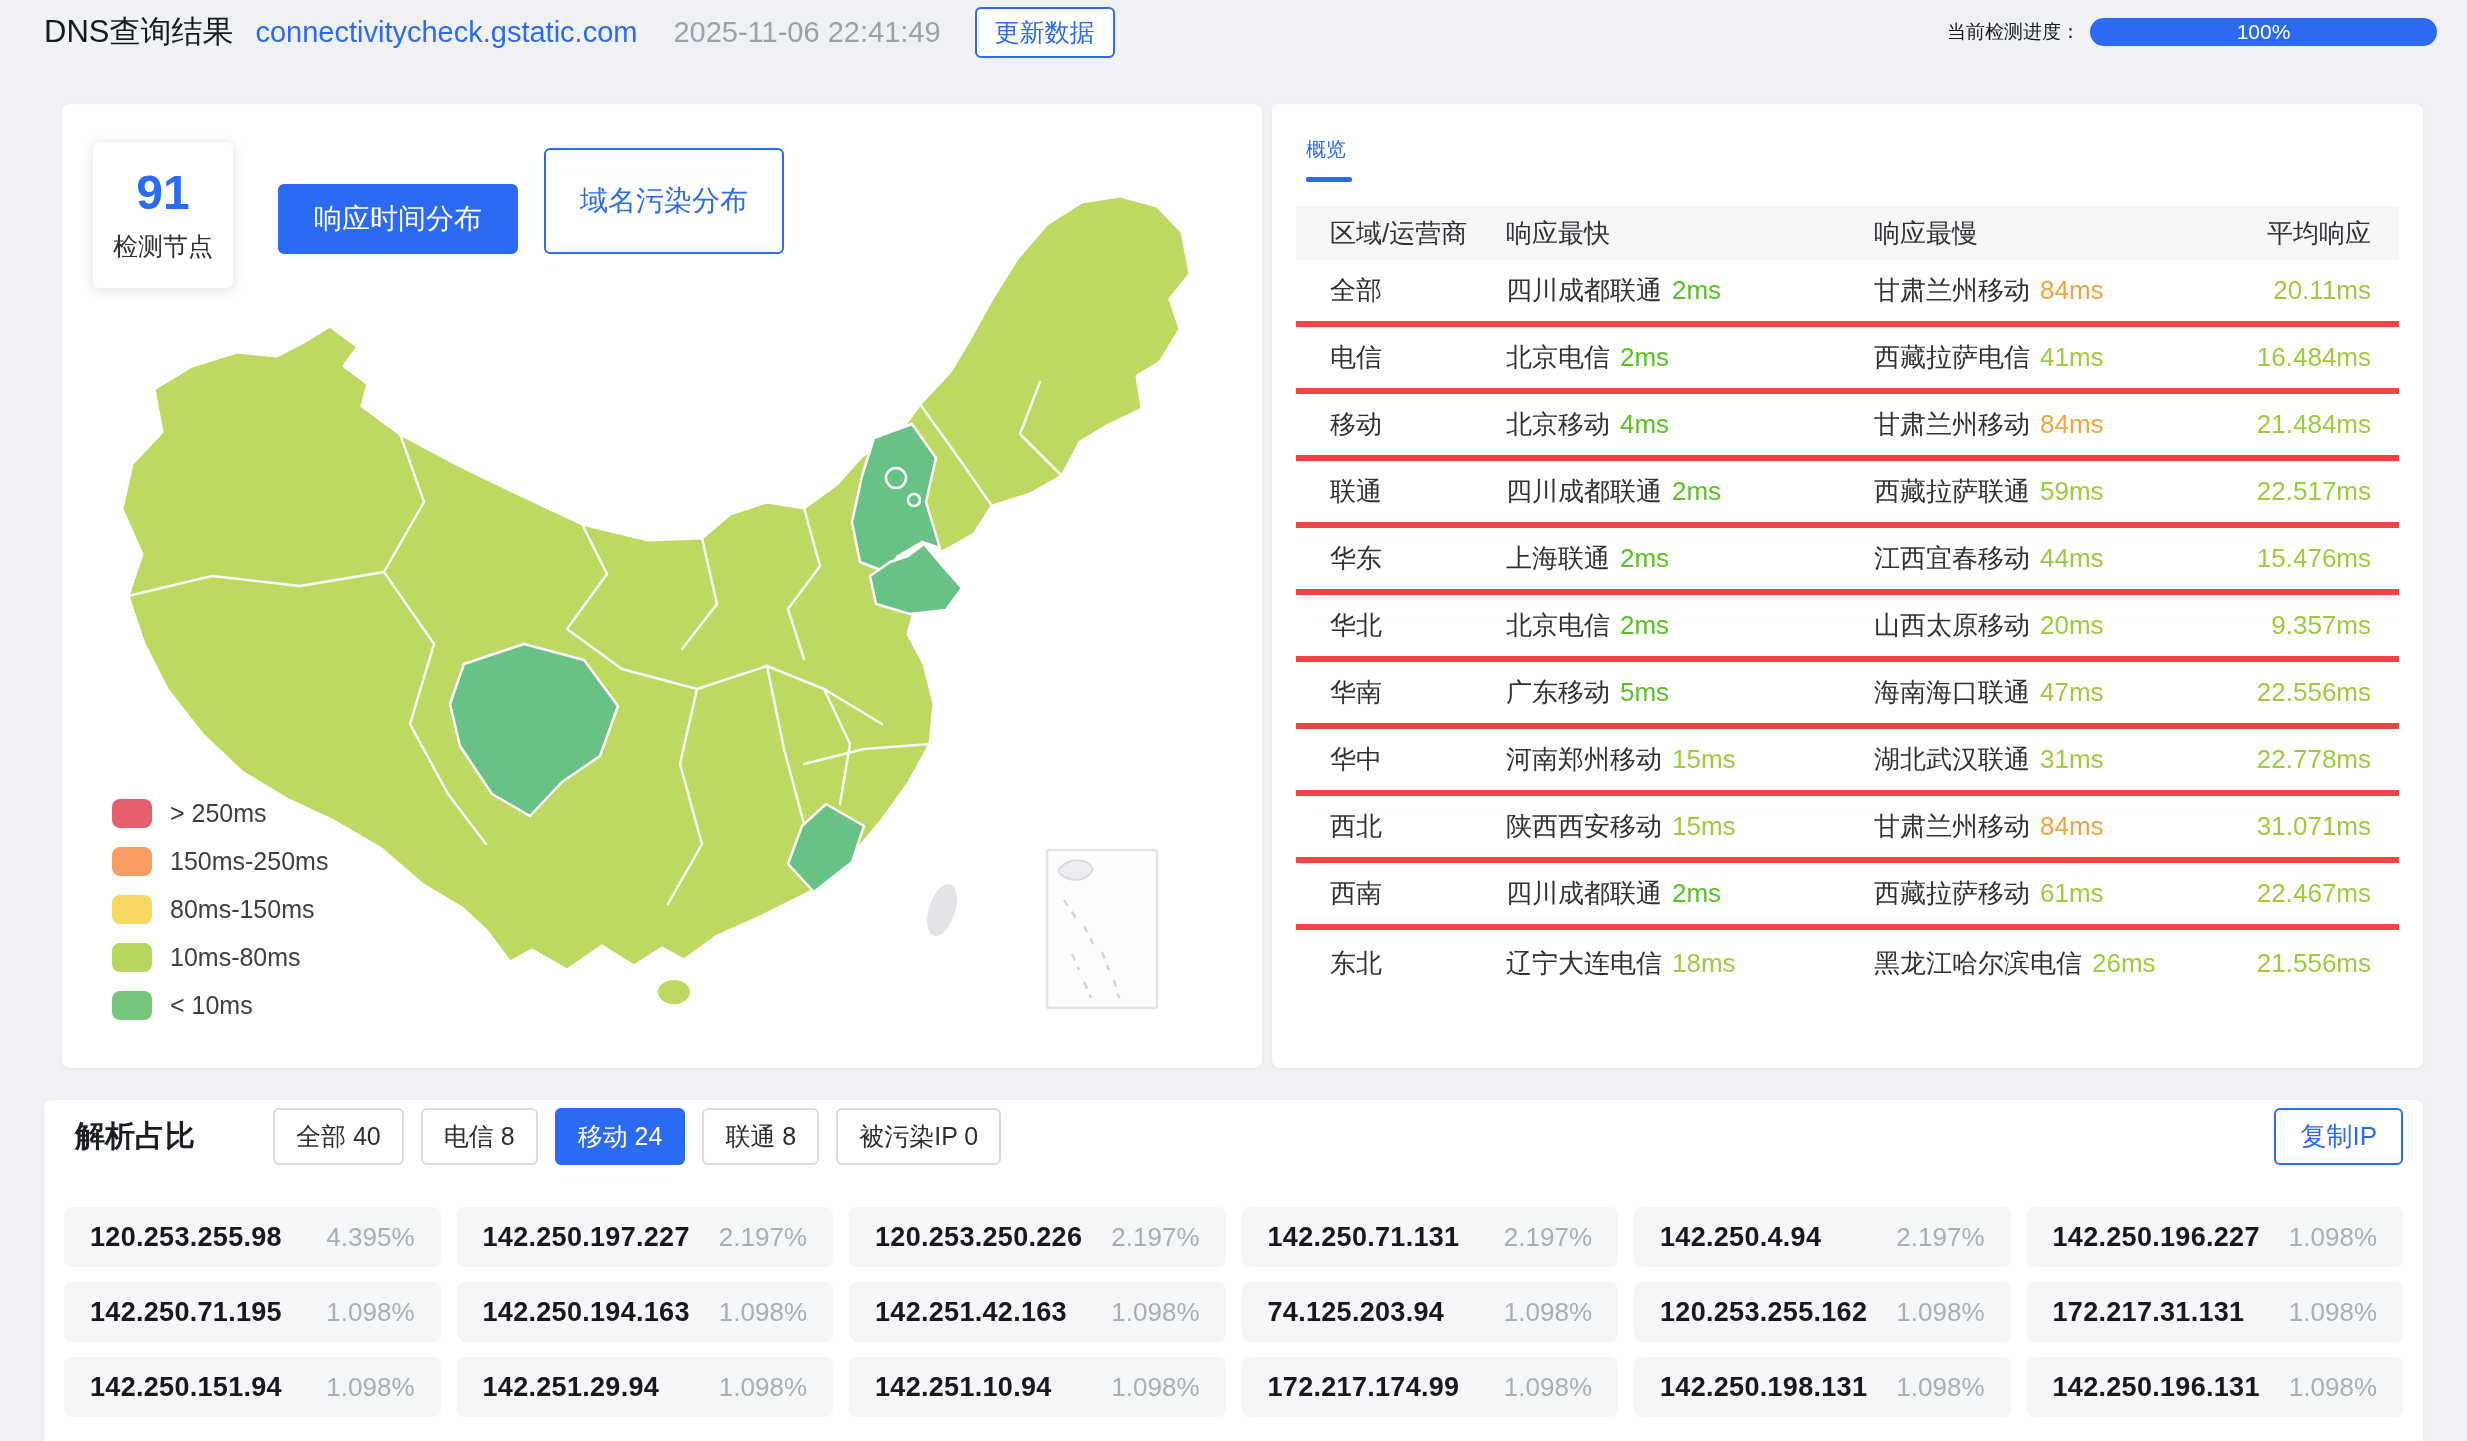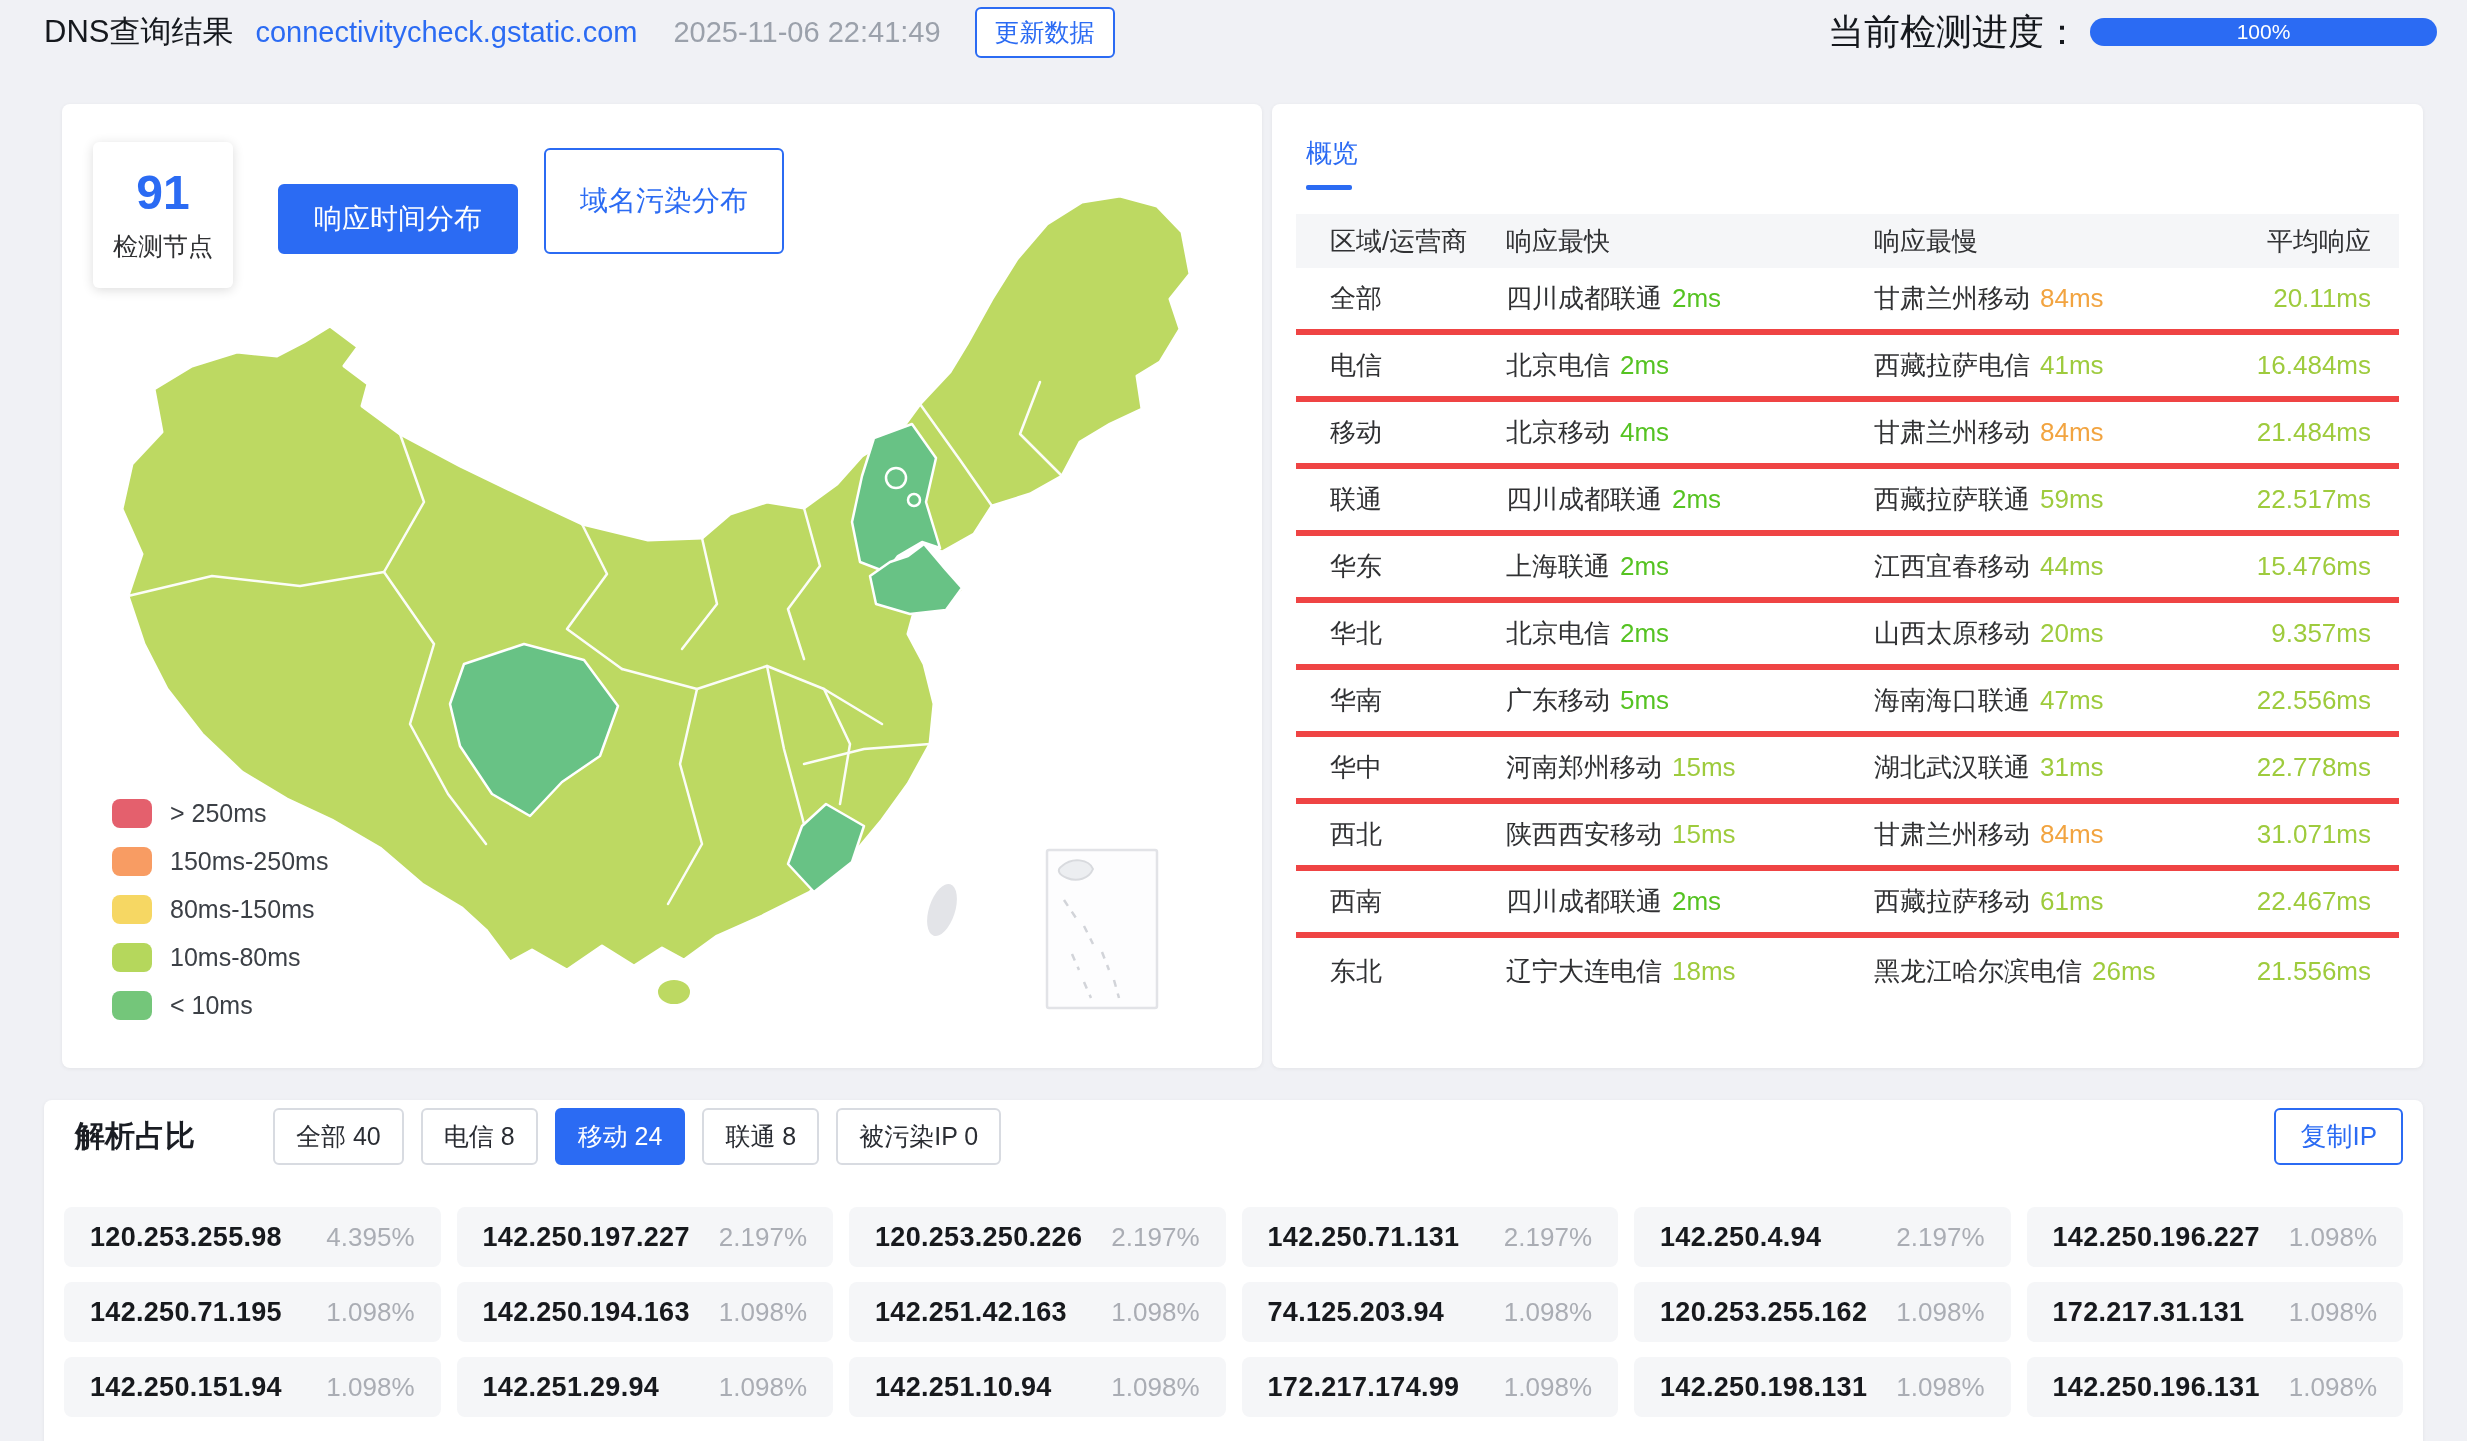--- a/index.html
+++ b/index.html
@@ -12,21 +12,21 @@
   
   .header { position:absolute; top:0; left:0; width:2467px; height:64px;
     display:flex; align-items:center; padding:0 30px 0 44px; }
   .page-title { font-size:31px; color:#15181d; }
   .domain-link { font-size:29px; color:var(--accent); margin-left:22px; cursor:pointer; }
   .timestamp { font-size:29px; color:#9ba1ab; margin-left:36px; }
   .refresh-btn { margin-left:34px; font-size:25px; color:var(--accent);
     background:#fff; border:2px solid var(--accent); border-radius:6px;
     padding:7px 18px; cursor:pointer; font-family:inherit; }
   .progress-wrap { margin-left:auto; display:flex; align-items:center; }
-  .progress-label { font-size:36px; color:#15181d;text-align:center; }
+  .progress-label { font-size:19px; color:#15181d;text-align:center; }
   .progress-bar { width:347px; height:28px; border-radius:14px; margin-left:10px;
     background:var(--accent); display:flex; align-items:center; justify-content:center; }
   .progress-text { color:#fff; font-size:21px; }
 
   
   #map-panel { left:62px; top:104px; width:1200px; height:964px; }
   #map-panel svg { position:absolute; inset:0; }
   .node-card { position:absolute; left:31px; top:38px; width:140px; height:146px;
     background:#fff; border-radius:6px; box-shadow:0 2px 12px rgba(0,0,0,.14);
     display:flex; flex-direction:column; align-items:center; justify-content:center; z-index:3; }
@@ -37,21 +37,21 @@
     background:#fff; color:var(--accent); border:2px solid var(--accent); font-family:inherit; }
   .map-tab.active { background:var(--accent); color:#fff; border-color:var(--accent);margin-top:36px; }
   .legend { position:absolute; left:50px; top:692px; z-index:3; }
   .legend-item { display:flex; align-items:center; height:34px; margin-bottom:14px; }
   .swatch { width:40px; height:29px; border-radius:8px; display:inline-block; }
   .legend-label { font-size:25px; color:#3c4046; margin-left:18px; }
 
   
   #overview-panel { left:1272px; top:104px; width:1151px; height:964px; }
   .ov-tab { margin:32px 0 0 34px; display:inline-block; cursor:pointer; }
-  .ov-tab-label { font-size:26px; color:var(--accent); }
+  .ov-tab-label { font-size:20px; color:var(--accent); }
   .ov-tab-underline { width:46px; height:5px; background:var(--accent); border-radius:2px; margin-top:14px; }
   .table { margin:24px 24px 0 24px; }
   .trow { display:flex; align-items:center; height:67px; padding:0 10px;
     border-bottom:6px solid #ef4444; font-size:26px; }
   .trow:last-child { border-bottom:none; }
   .thead { background:#f5f6f8; height:54px; border-bottom:none; color:#303133; }
   .td { display:flex; align-items:center; }
   .col1 { width:200px; padding-left:24px; }
   .col2 { width:368px; }
   .col3 { width:372px; }

